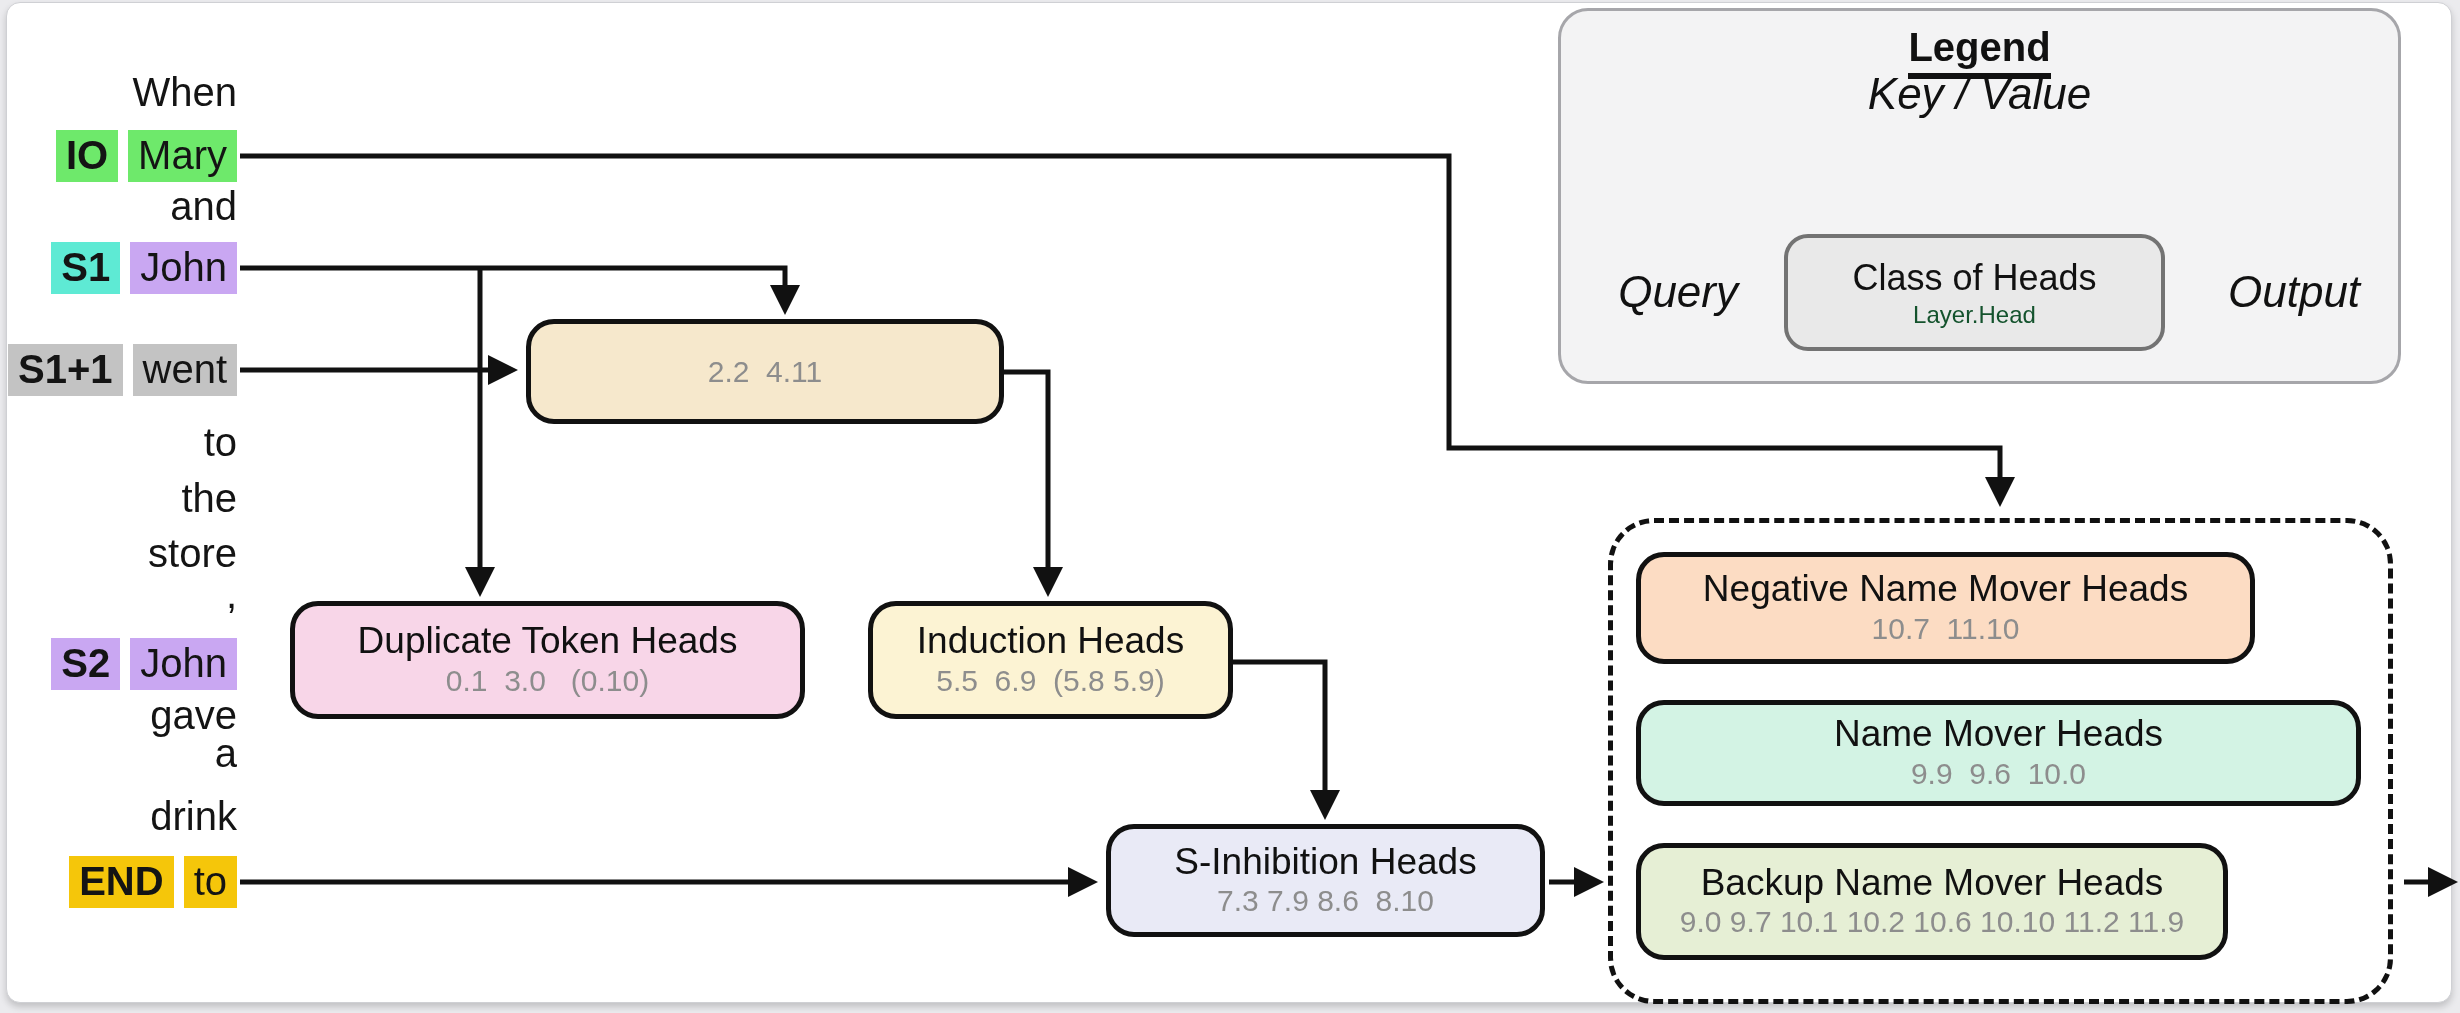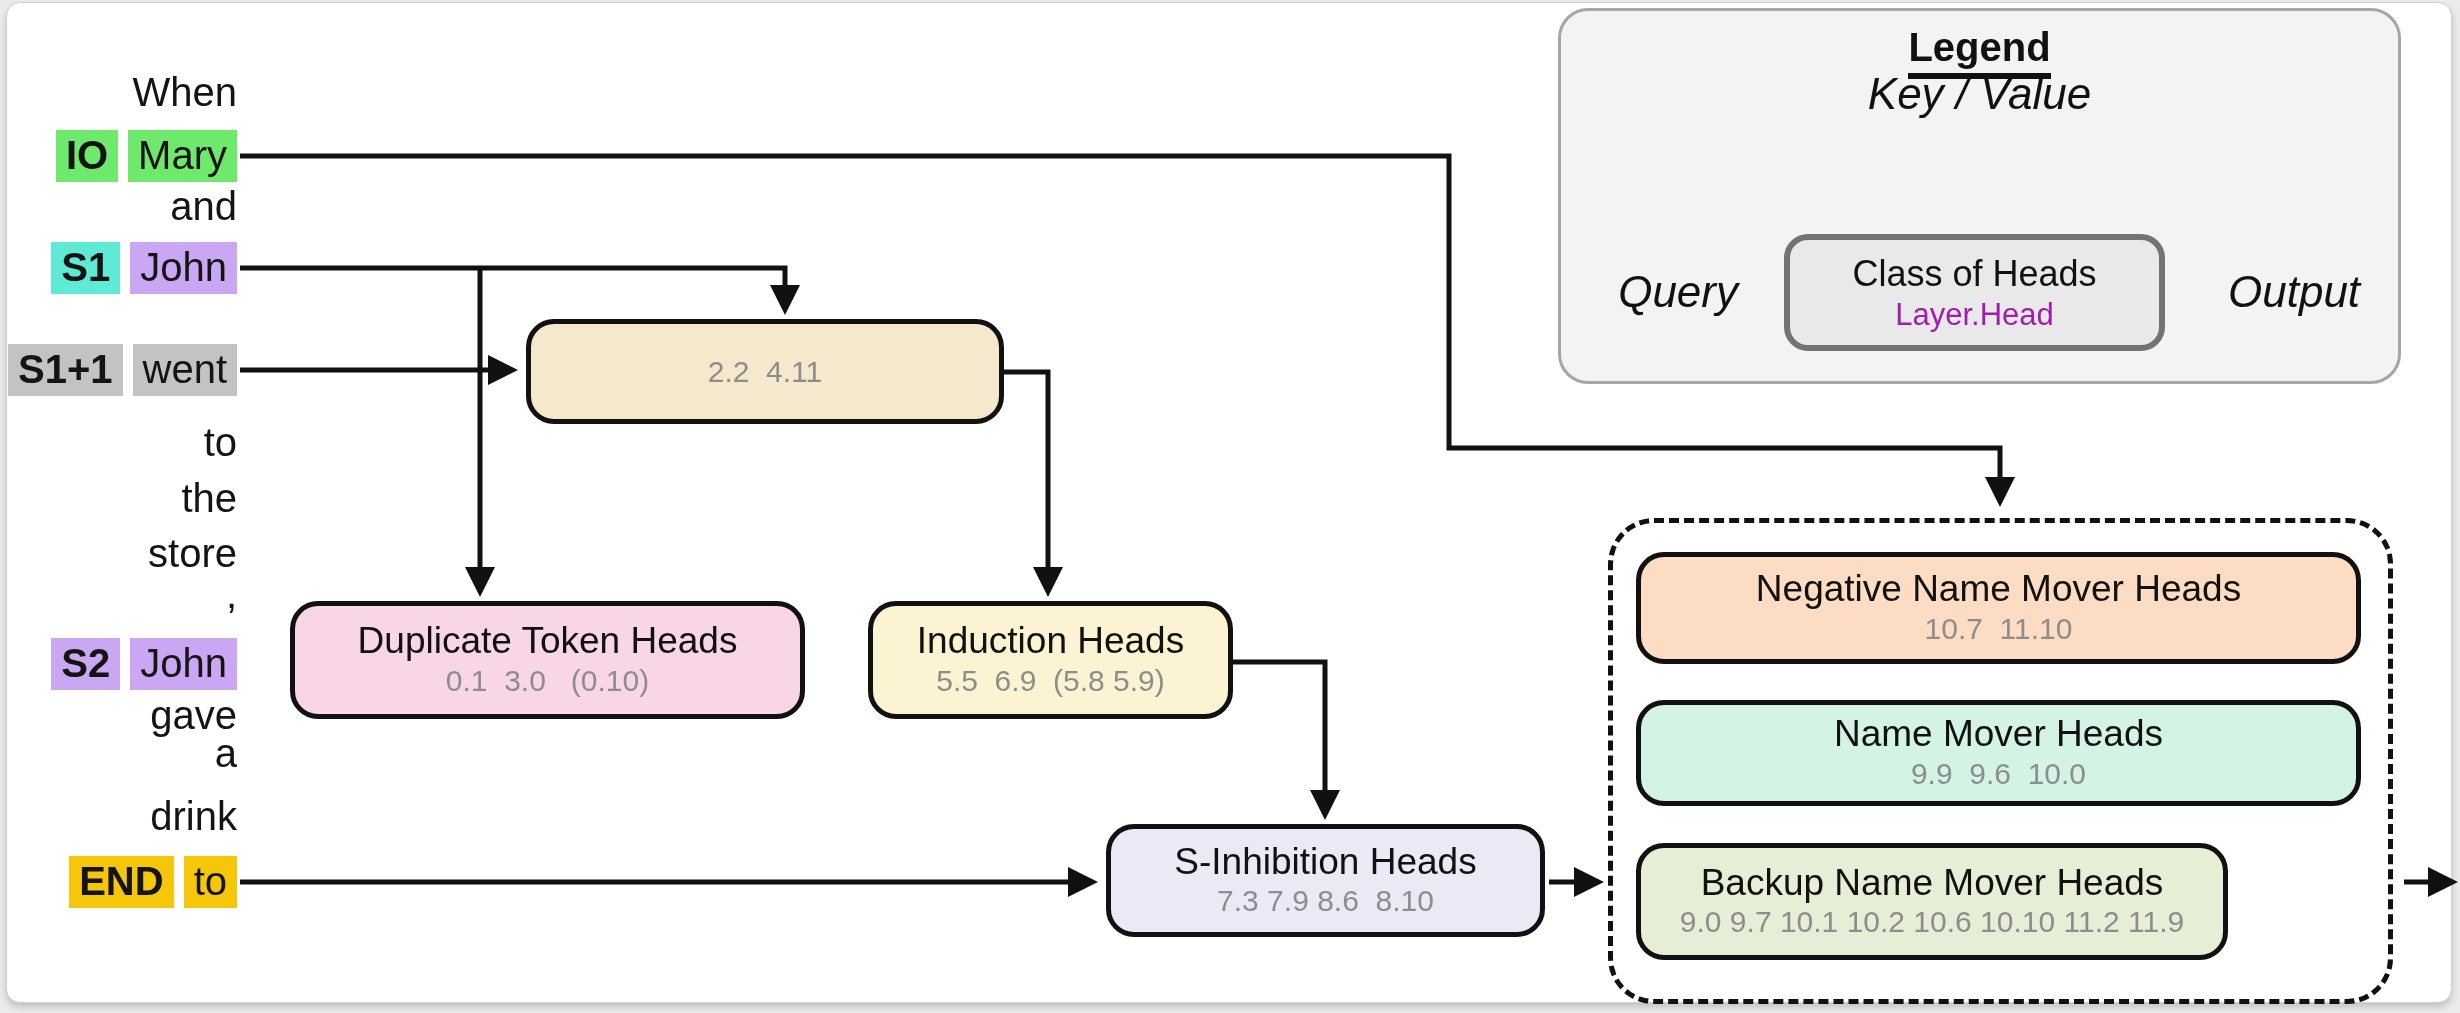--- a/index.html
+++ b/index.html
@@ -24,24 +24,24 @@
   
   #legendPanel{position:absolute;left:1558px;top:8px;width:843px;height:376px;background:#f3f3f4;
                border:3px solid #a6a6aa;border-radius:30px;box-sizing:border-box;}
   #legendTitle{position:absolute;left:0;right:0;top:14px;text-align:center;}
   #legendTitle span{display:inline-block;font-size:40px;font-weight:700;border-bottom:6px solid #111;padding-bottom:3px;}
   #legendKV{position:absolute;left:0;right:0;top:58px;text-align:center;font-style:italic;font-size:44px;}
   #legendKV{top:58px;}
   .legend-side{position:absolute;font-style:italic;font-size:44px;top:256px;white-space:nowrap;}
   #legendQuery{right:660px;}
   #legendOutput{left:667px;}
-  #legendClassBox{position:absolute;left:223px;top:223px;width:381px;height:117px;border:6px solid #737373;
+  #legendClassBox{position:absolute;left:223px;top:223px;width:381px;height:117px;border:4px solid #737373;
                   border-radius:24px;box-sizing:border-box;display:flex;flex-direction:column;justify-content:center;align-items:center;gap:2px;}
   #legendClassBox .t{font-size:36px;color:#111;}
-  #legendClassBox .n{font-size:31px;color:#a21caf;}
+  #legendClassBox .n{font-size:24px;color:#14532d;}
 </style>
 </head>
 <body>
 
 <div id="stage">
   <div id="card"></div>
 
   <svg class="overlay" width="2460" height="1013" viewBox="0 0 2460 1013">
     <defs>
       <marker id="ah" viewBox="0 0 6 6" refX="1" refY="3" markerWidth="6" markerHeight="6" orient="auto">
@@ -122,21 +122,21 @@
   <div class="hbox" style="left: 868px; top: 601px; width: 365px; height: 118px; background-color: rgb(252, 243, 211);">
     <div class="t">Induction Heads</div>
     <div class="n">5.5  6.9  (5.8 5.9)</div>
   </div>
   <div class="hbox" style="left: 1106px; top: 824px; width: 439px; height: 113px; background-color: rgb(233, 234, 246);">
     <div class="t">S-Inhibition Heads</div>
     <div class="n">7.3 7.9 8.6  8.10</div>
   </div>
 
   <div id="dashedGroup"></div>
-  <div class="hbox" style="left: 1636px; top: 552px; width: 725px; height: 112px; background-color: rgb(252, 220, 195);">
+  <div class="hbox" style="left: 1636px; top: 552px; width: 619px; height: 112px; background-color: rgb(252, 220, 195);">
     <div class="t">Negative Name Mover Heads</div>
     <div class="n">10.7  11.10</div>
   </div>
   <div class="hbox" style="left: 1636px; top: 700px; width: 725px; height: 106px; background-color: rgb(211, 243, 228);">
     <div class="t">Name Mover Heads</div>
     <div class="n">9.9  9.6  10.0</div>
   </div>
   <div class="hbox" style="left: 1636px; top: 843px; width: 592px; height: 117px; background-color: rgb(230, 239, 213);">
     <div class="t">Backup Name Mover Heads</div>
     <div class="n">9.0 9.7 10.1 10.2 10.6 10.10 11.2 11.9</div>

